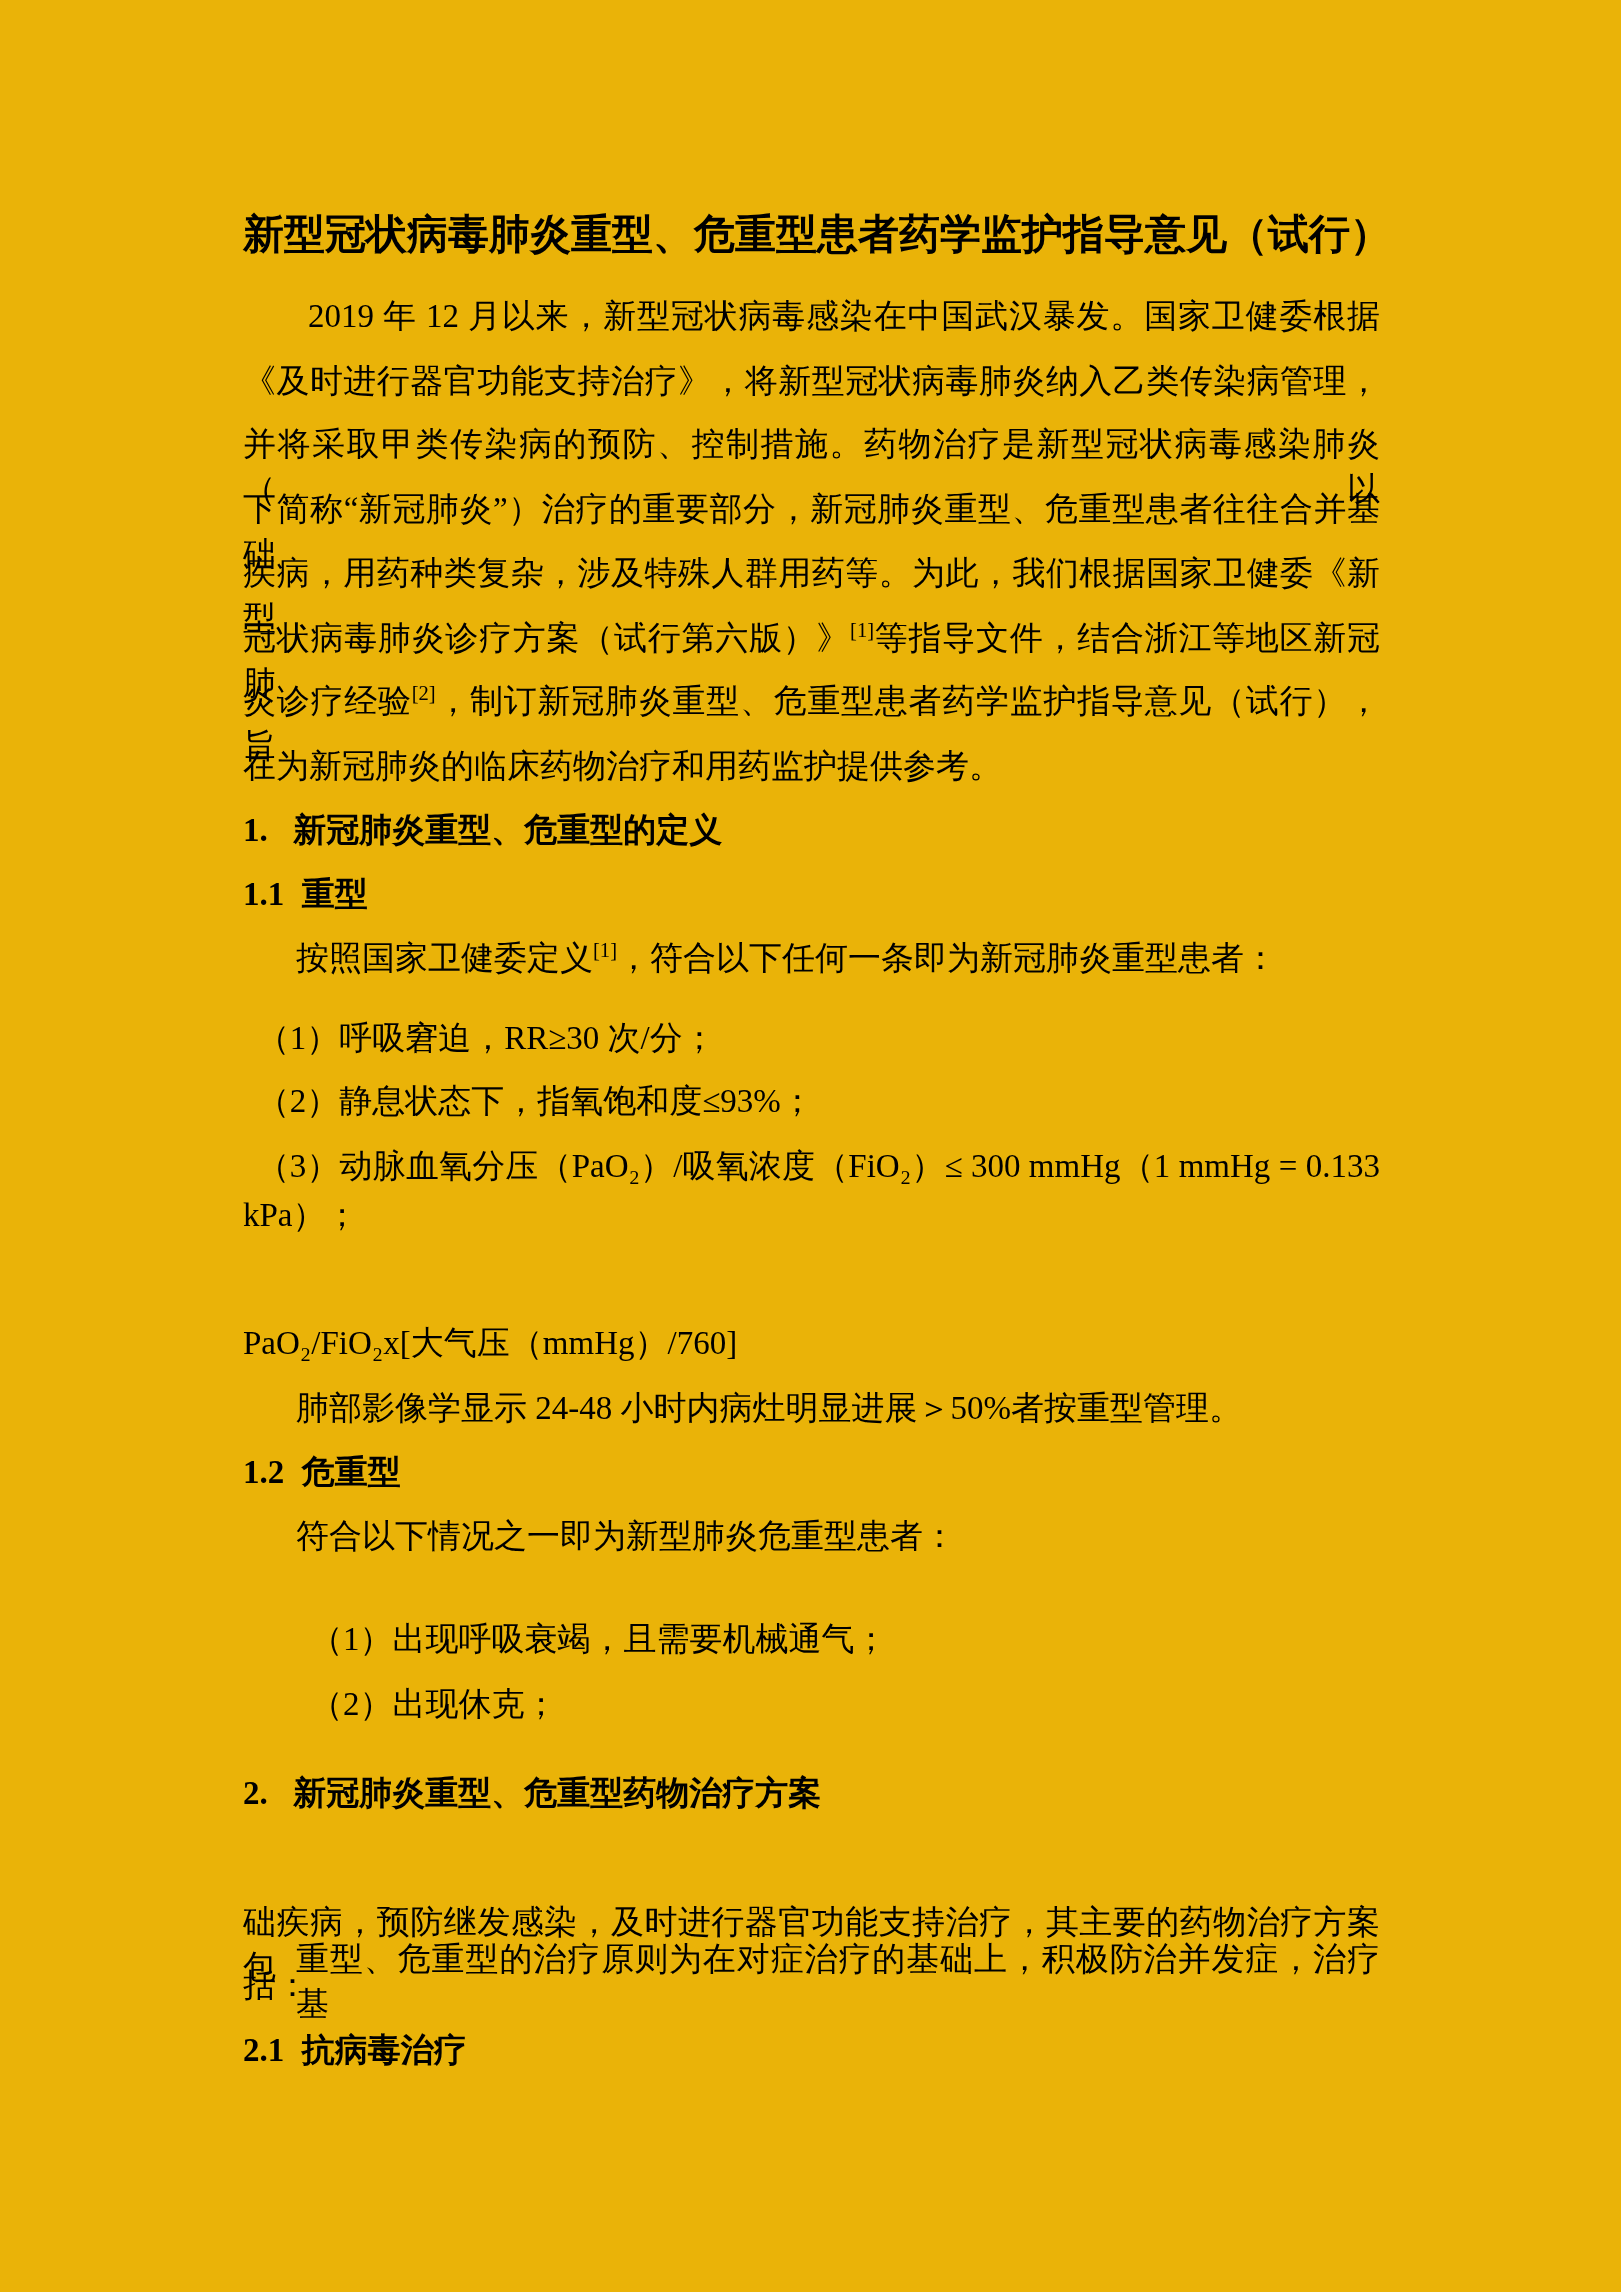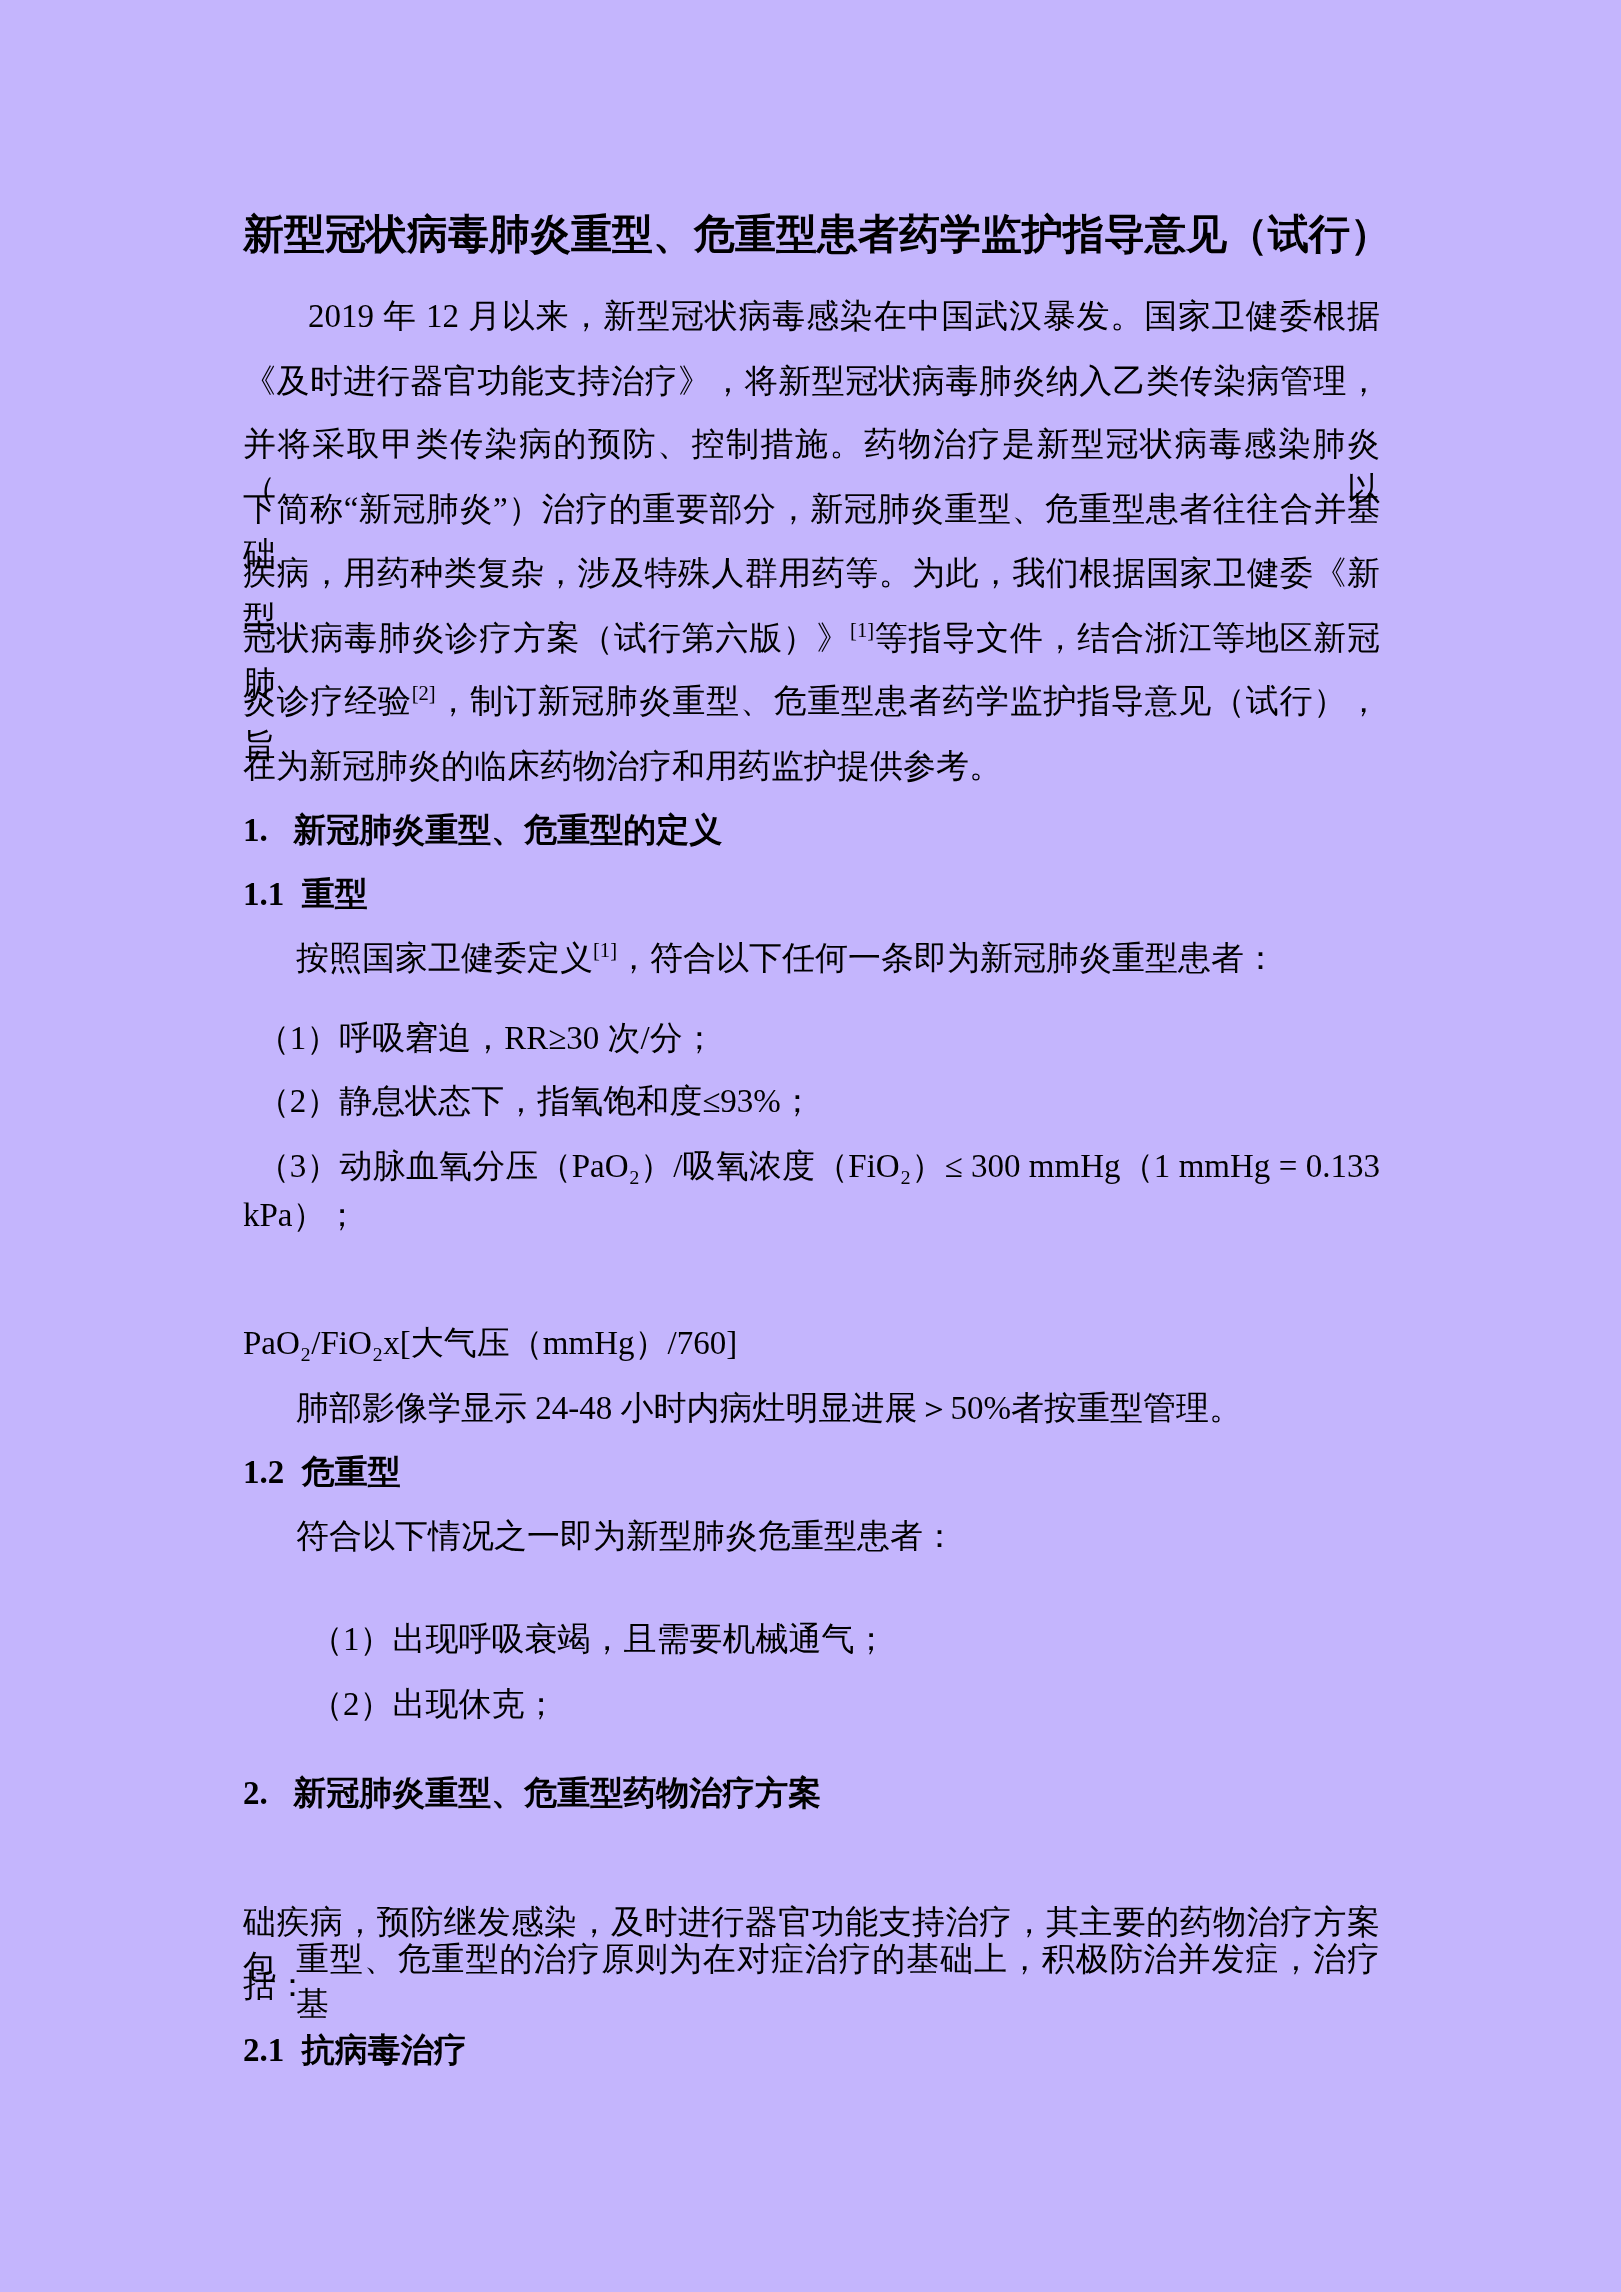--- a/index.html
+++ b/index.html
@@ -1,20 +1,20 @@
 <!DOCTYPE html>
 <html><head>
 <meta charset="utf-8">
 <style>
   html, body { margin: 0; padding: 0; background: #ffffff; }
   .page {
     position: relative;
     width: 1621px;
     height: 2293px;
-    background: #c4b5fd;
+    background: #eab308;
     color: #000000;
     font-family: "Liberation Serif", "DejaVu Serif", serif;
     overflow: hidden;
   }
   .content {
     position: absolute;
     left: 243px;
     top: 0;
     width: 1137px;
     height: 100%;

